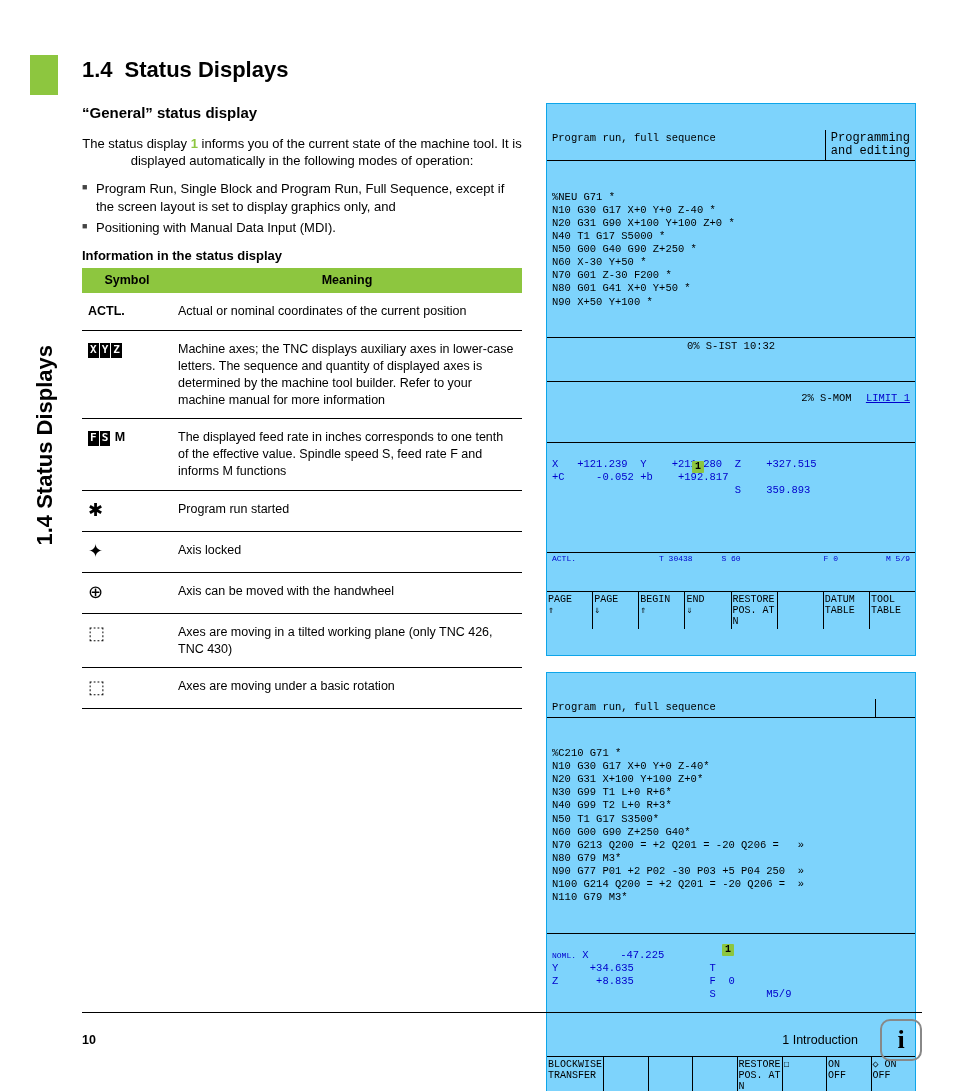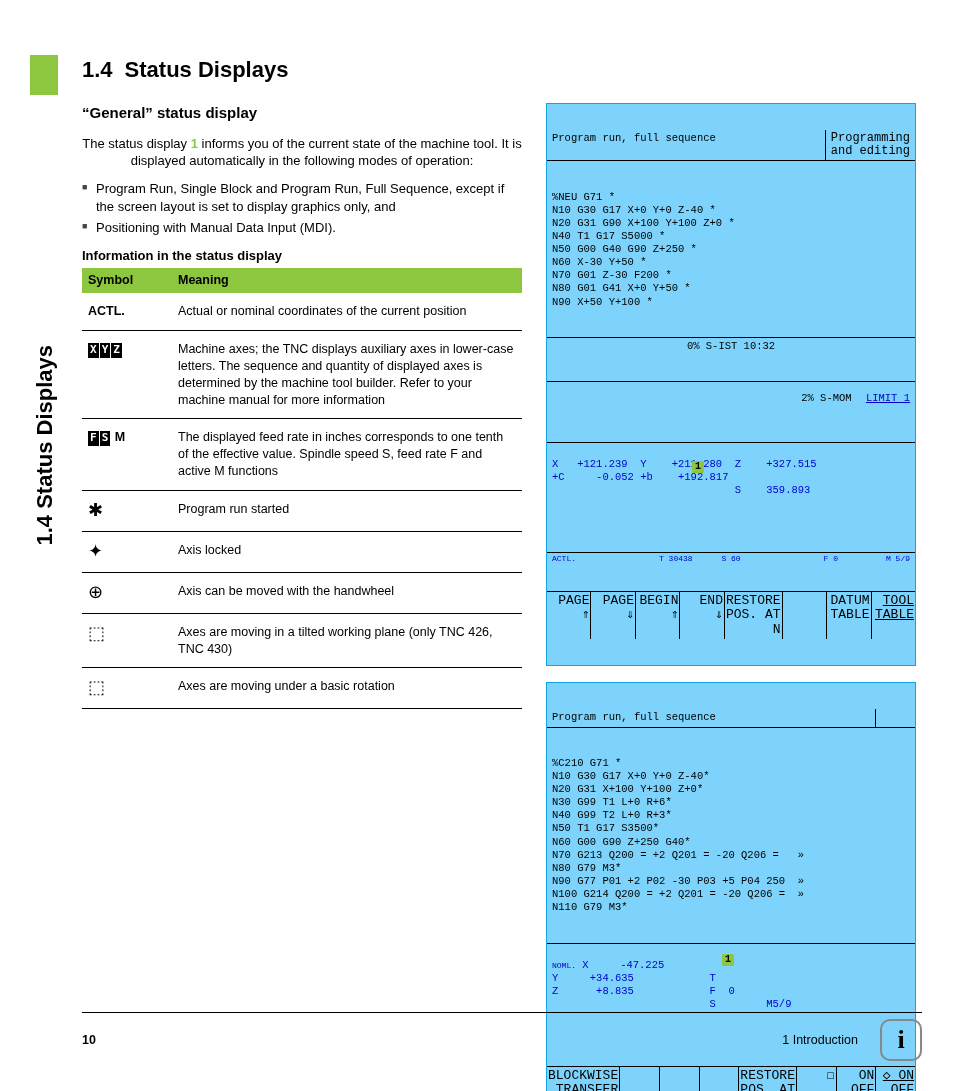--- a/index.html
+++ b/index.html
@@ -43,21 +43,21 @@
   .cols { display: flex; gap: 24px; }
   .left { width: 440px; }
   .right { width: 370px; }
   .para { margin: 0 0 10px 0; text-align: center; }
   .hl { color: #8dc63f; font-weight: bold; }
   ul.bul { margin: 4px 0 10px 0; padding-left: 0; list-style: none;}
   ul.bul li { padding-left: 14px; position: relative; margin-bottom: 4px;}
   ul.bul li::before { content:"■"; position:absolute; left:0; top:1px; font-size:9px; color:#444;}
   .info-hdr { font-weight: bold; margin:10px 0 4px 0; }
   table { border-collapse: collapse; width: 100%; font-size: 12.5px;}
-  thead th { background:#8dc63f; text-align:left; padding:4px 6px; font-weight:bold;}
+  thead th { background:#8dc63f; text-align:center; padding:4px 6px; font-weight:bold;}
   thead th:first-child { width: 90px;}
   tbody td { border-bottom: 1px solid #000; padding:10px 6px; vertical-align: top;}
   tbody td.sym { font-weight: bold; }
   .inv { display:inline-block; background:#000; color:#fff; font-family:monospace; font-size:11px; padding:0 2px; margin-right:1px; font-weight:bold;}
   .sym-glyph { font-size: 18px; font-weight: normal; line-height:1;}
   .screen {
     border: 1px solid #0ea5e9;
     font-family: "Courier New", monospace;
     font-size: 10.5px;
     line-height: 1.25;
@@ -70,22 +70,22 @@
   .screen .title-main { flex:1; padding:2px 5px;}
   .screen .title-side { border-left:1px solid #000; padding:2px 5px; text-align:center; font-size:12px; line-height:1.1;}
   .screen .code { padding: 3px 5px 2px 5px; }
   .screen .blue { color: #0000cc; }
   .screen .status-bar { border-top:1px solid #000; padding:2px 5px; display:flex; justify-content:center; gap:8px;}
   .screen .status-bar2 { border-top:1px solid #000; padding:10px 5px; display:flex; justify-content:flex-end; gap:8px;}
   .screen .status-bar2 .u { text-decoration: underline; color:#0000cc;}
   .screen .pos { border-top:1px solid #000; padding:2px 5px; color:#0000cc; position:relative;}
   .screen .pos-small { border-top:1px solid #000; padding:1px 5px; font-size:8px; display:flex; justify-content:space-between;}
   .screen .sk { display:flex; border-top:1px solid #000;}
-  .screen .sk div { flex:1; border-right:1px solid #000; font-size:13px; text-align:right; padding:2px 1px; line-height:1.1;}
-  .screen .sk div:last-child { border-right:none;text-decoration:underline;}
+  .screen .sk div { flex:1; border-right:1px solid #000; font-size:10px; text-align:left; padding:2px 1px; line-height:1.1;}
+  .screen .sk div:last-child { border-right:none;}
   .marker { position:absolute; background:#8dc63f; width:12px; height:12px; color:#000; font-weight:bold; font-size:10px; text-align:center; line-height:12px; border-radius:1px;}
   .footer {
     position: absolute;
     bottom: 30px; left: 82px; width: 840px;
     border-top: 1px solid #000;
     padding-top: 6px;
     display: flex; justify-content: space-between; align-items: center;
     font-size: 12.5px;
     margin-top: 40px;
   }
@@ -130,21 +130,21 @@
           <tr>
             <td class="sym">ACTL.</td>
             <td>Actual or nominal coordinates of the current position</td>
           </tr>
           <tr>
             <td class="sym"><span class="inv">X</span><span class="inv">Y</span><span class="inv">Z</span></td>
             <td>Machine axes; the TNC displays auxiliary axes in lower-case letters. The sequence and quantity of displayed axes is determined by the machine tool builder. Refer to your machine manual for more information</td>
           </tr>
           <tr>
             <td class="sym"><span class="inv">F</span><span class="inv">S</span> M</td>
-            <td>The displayed feed rate in inches corresponds to one tenth of the effective value. Spindle speed S, feed rate F and active M functions</td>
+            <td>The displayed feed rate in inches corresponds to one tenth of the effective value. Spindle speed S, feed rate F and informs M functions</td>
           </tr>
           <tr>
             <td class="sym"><span class="sym-glyph">✱</span></td>
             <td>Program run started</td>
           </tr>
           <tr>
             <td class="sym"><span class="sym-glyph">✦</span></td>
             <td>Axis locked</td>
           </tr>
           <tr>

